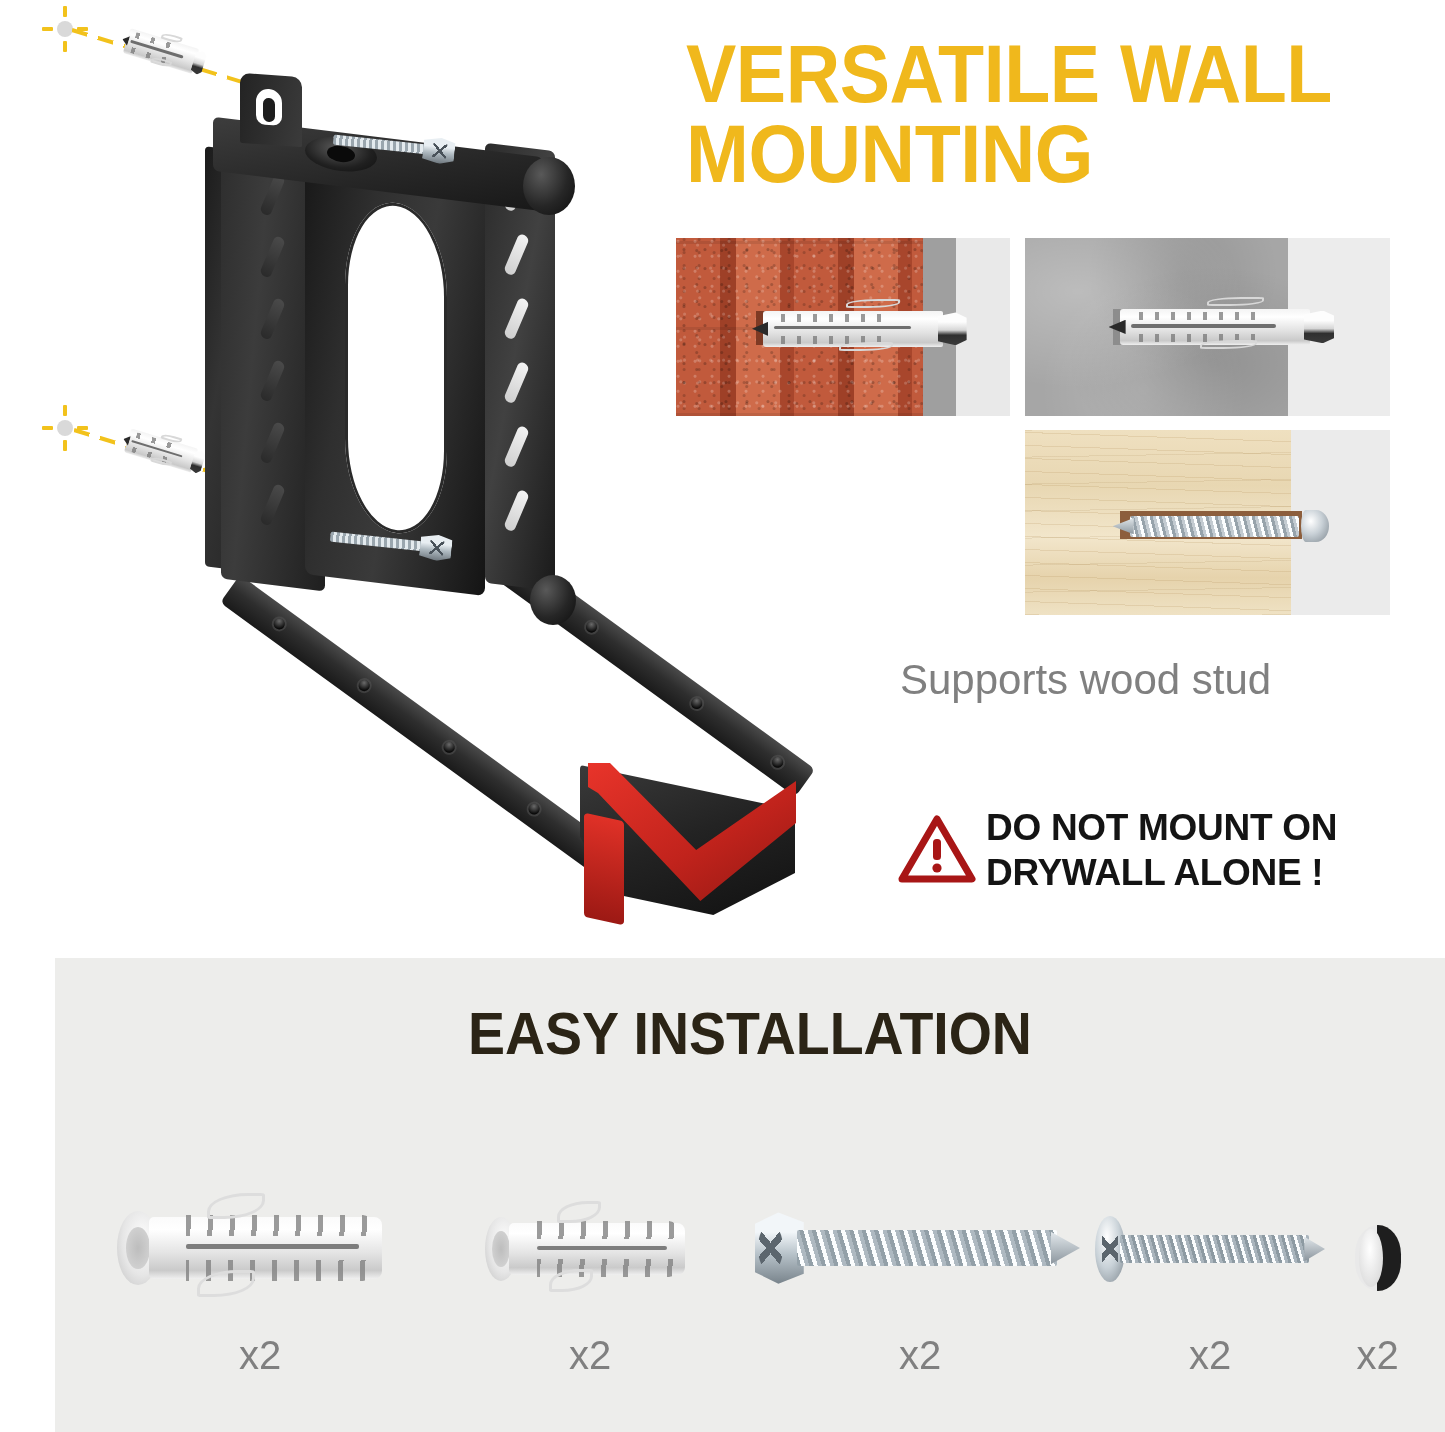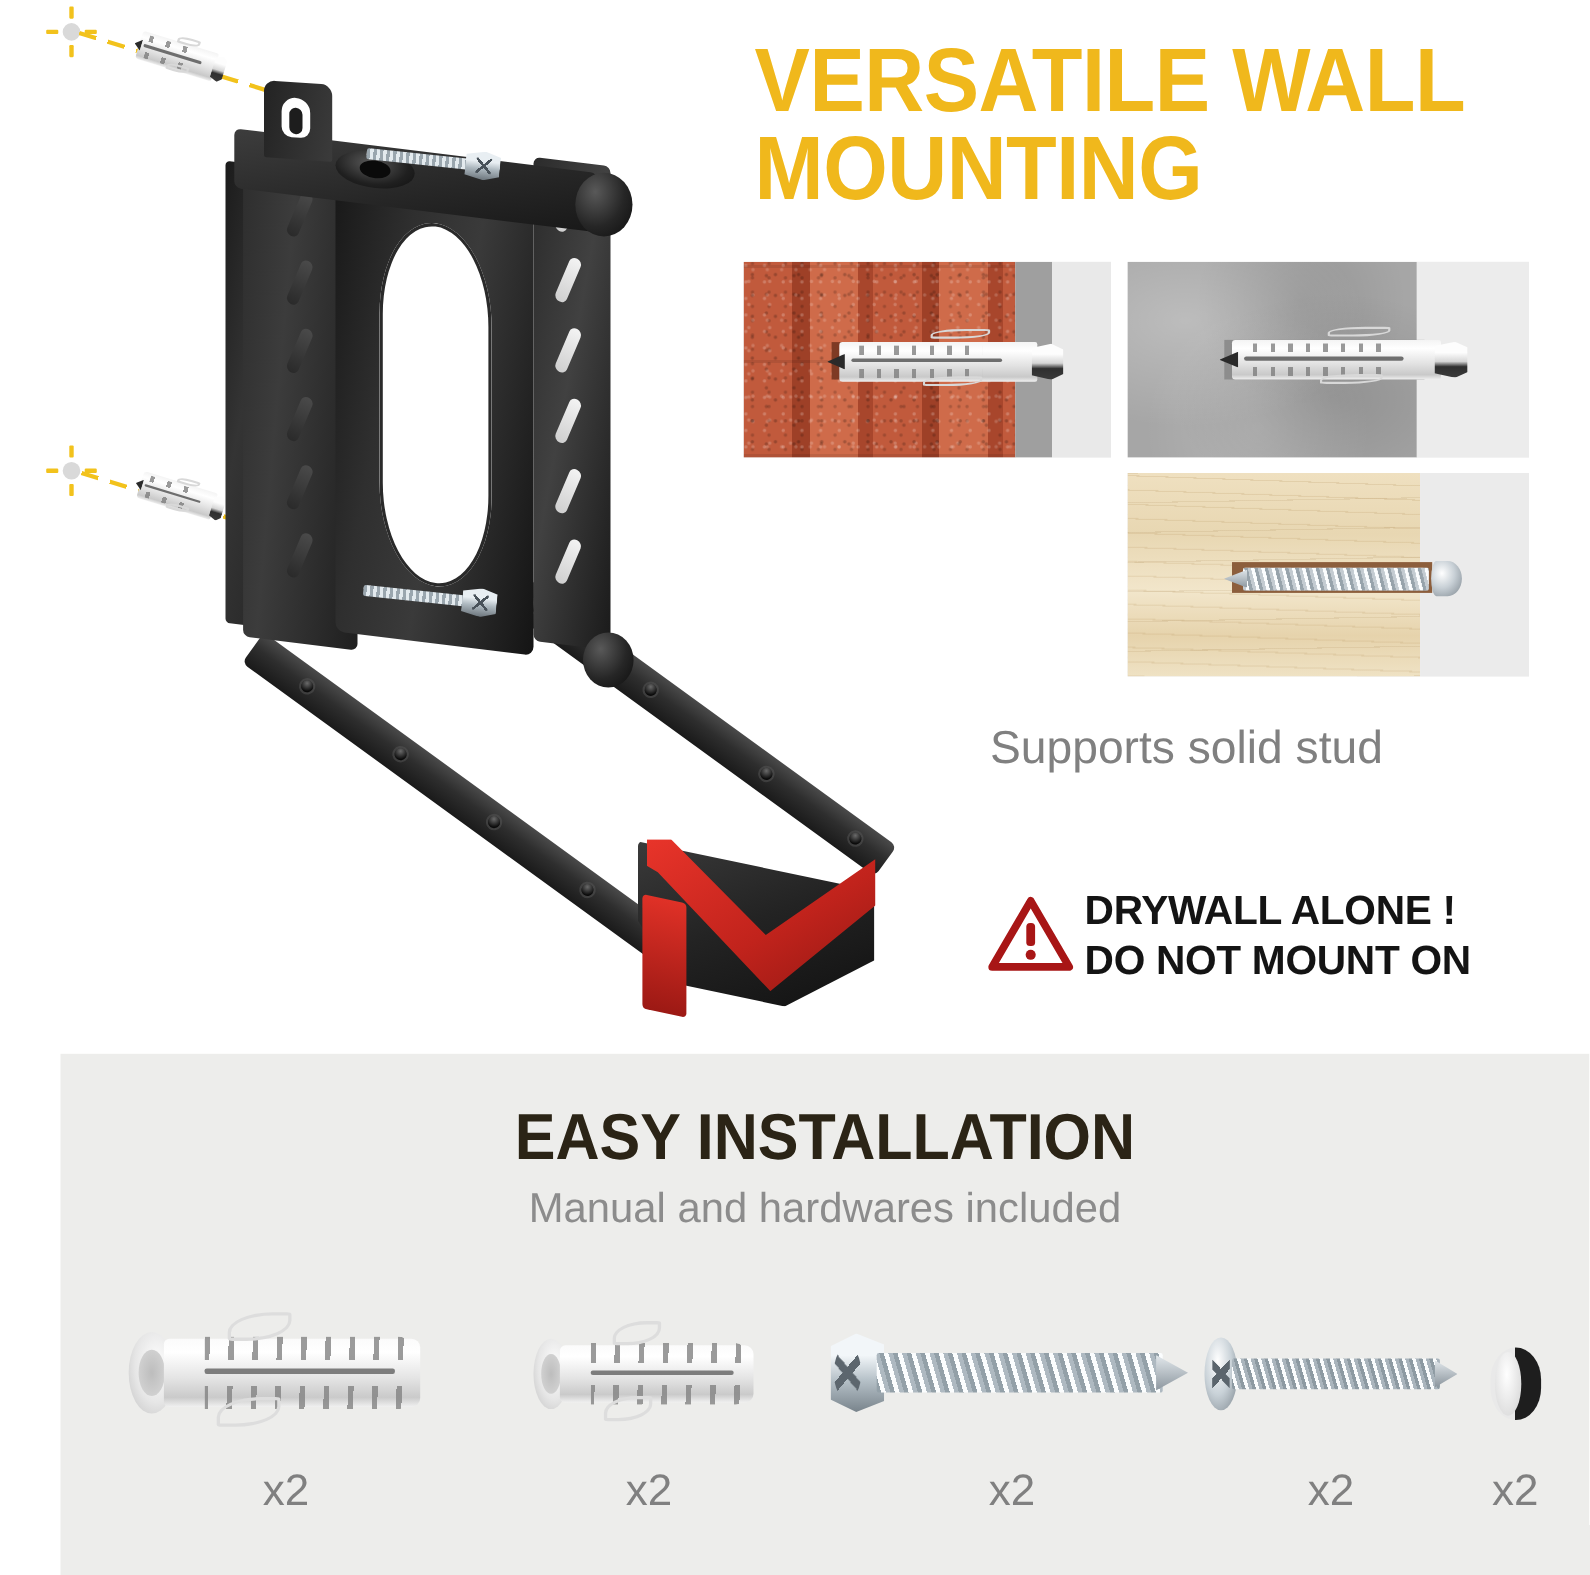--- a/index.html
+++ b/index.html
@@ -583,40 +583,39 @@
     <div class="wall-side wood-side"></div>
     <div class="hole hole-wood"></div>
     <div class="wscrew" style="left:24%; top:42%; width:58%; height:20%;">
       <div class="wscrew-shaft"></div>
       <div class="wscrew-point"></div>
       <div class="wscrew-head"></div>
     </div>
   </div>
 
   <div id="supports-text">
-    <div>Supports solid stud</div>
+    <div>Supports wood stud</div>
   </div>
 
   <div id="warning-block">
     <svg id="warn-icon" viewBox="0 0 78 72">
       <path d="M39 6 L74 66 L4 66 Z" fill="none" stroke="#a81616" stroke-width="7" stroke-linejoin="round"></path>
       <rect x="35" y="26" width="8" height="21" rx="3.5" fill="#a81616"></rect>
       <circle cx="39" cy="55" r="4.6" fill="#a81616"></circle>
     </svg>
     <div id="warn-text">
+      <div>DO NOT MOUNT ON</div>
       <div>DRYWALL ALONE !</div>
-      <div>DO NOT MOUNT ON</div>
     </div>
   </div>
 </div>
 
 <div id="bottom-panel">
 
   <div id="install-title">EASY INSTALLATION</div>
-  <div id="install-sub" style="top:120px;">Manual and hardwares included</div>
 
   <div id="hardware-row">
 
     <div class="hw-cell" style="left:40px; width:330px;">
       <div class="hw-art">
         <div class="pa" style="left:22px; width:265px;">
           <div class="pa-collar"></div>
           <div class="pa-body"></div>
           <div class="pa-ribs"></div>
           <div class="pa-wing" style="left:34%; top:-34%;"></div>

